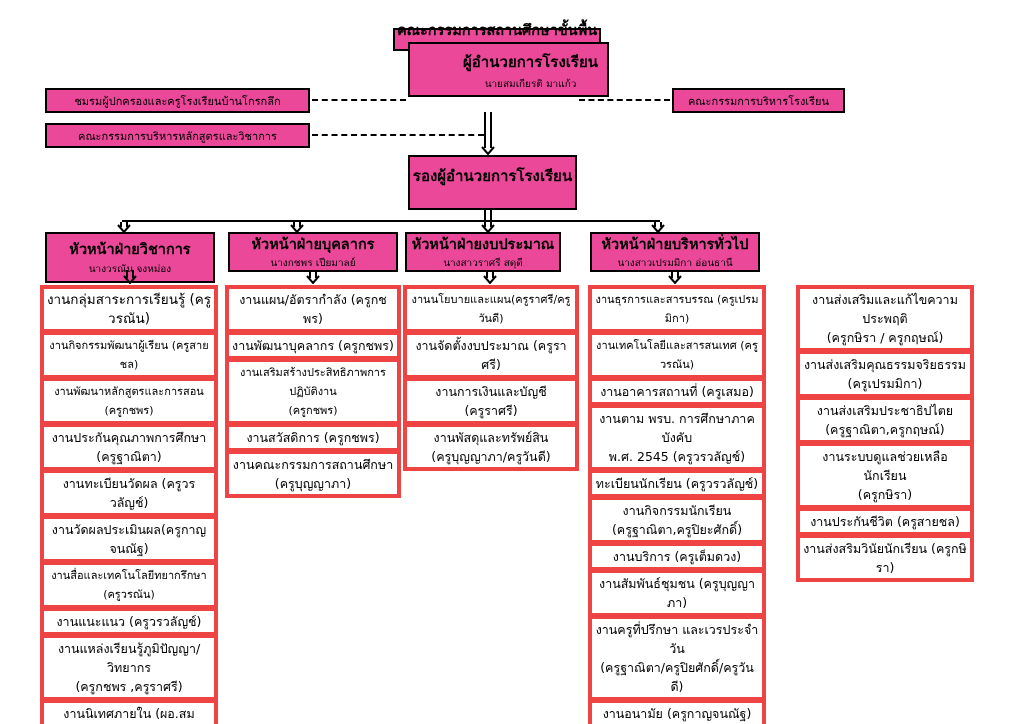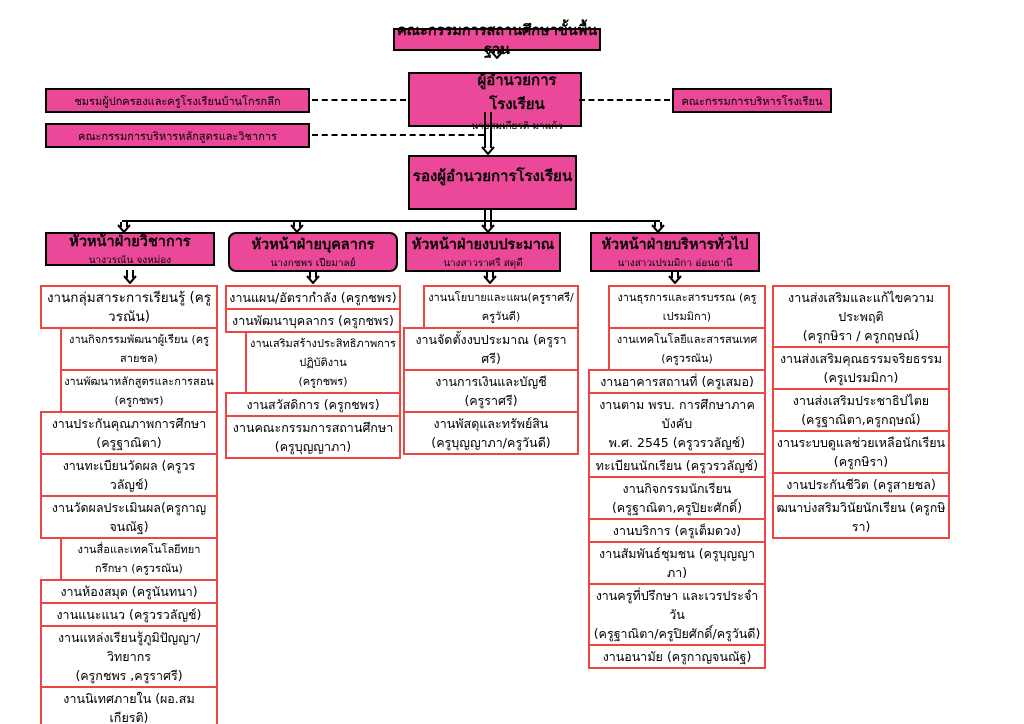--- a/index.html
+++ b/index.html
@@ -13,28 +13,28 @@
     border:2px solid #000; display:flex; flex-direction:column;
     align-items:center; justify-content:center; text-align:center;
   }
   .box .t { font-weight:bold; font-size:14.5px; line-height:1.3; }
   .box .n { font-size:10px; line-height:1.3; margin-top:3px; }
   .plain { font-size:11px; }
   .bigt  { font-size:15px; font-weight:bold; }
   .topalign { justify-content:flex-start; padding-top:7px; }
   .list { position:absolute; box-sizing:border-box; }
   .item {
-    box-sizing:border-box; border:2px solid #ef4444; margin-top:-2px;
+    box-sizing:border-box; border:4px solid #ef4444; margin-top:-2px;
     min-height:22px; padding:1px 2px; background:#fff;
     display:flex; align-items:center; justify-content:center;
     text-align:center; white-space:pre-line;
     font-size:12.5px; line-height:19px;
   }
   .item:first-child { margin-top:0; }
-  .sm { font-size:11px;margin-left:20px; }
+  .sm { font-size:11px; }
   .lg { font-size:13.5px; min-height:25px; }
   .dbl {
     position:absolute; box-sizing:border-box; width:8px;
     border-left:2px solid #000; border-right:2px solid #000;
   }
   .hline  { position:absolute; border-top:2px solid #000; }
   .dashed { position:absolute; border-top:2px dashed #000; }
   .vhead  { position:absolute; }
 </style>
 </head>
@@ -44,33 +44,33 @@
 
   <div class="box" style="left:393px; top:28px; width:208px; height:23px;">
     <div class="t">คณะกรรมการสถานศึกษาขั้นพื้นฐาน</div>
   </div>
 
   <div class="dbl" style="left:493px; top:49px; height:4px;"></div>
   <svg class="vhead" style="left:489px; top:50px;" width="16" height="9" viewBox="0 0 16 9">
     <path d="M2 1 L8 8 L14 1" fill="none" stroke="#000" stroke-width="2"></path>
   </svg>
 
-  <div class="box" style="left:408px; top:72px; width:174px; height:55px;padding-left:44px;">
+  <div class="box" style="left:408px; top:42px; width:201px; height:55px;padding-left:44px;">
     <div class="bigt">ผู้อำนวยการโรงเรียน</div>
     <div class="n">นายสมเกียรติ มาแก้ว</div>
   </div>
 
   <div class="box plain" style="left:45px; top:88px; width:265px; height:25px;">
     <div>ชมรมผู้ปกครองและครูโรงเรียนบ้านโกรกลึก</div>
   </div>
   <div class="box plain" style="left:45px; top:123px; width:265px; height:25px;">
     <div>คณะกรรมการบริหารหลักสูตรและวิชาการ</div>
   </div>
 
-  <div class="box plain" style="left:672px; top:88px; width:160px; height:25px;">
+  <div class="box plain" style="left:672px; top:88px; width:173px; height:25px;">
     <div>คณะกรรมการบริหารโรงเรียน</div>
   </div>
 
   <div class="dashed" style="left:312px; top:99px; width:94px;"></div>
   <div class="dashed" style="left:579px; top:99px; width:91px;"></div>
   <div class="dashed" style="left:312px; top:134px; width:172px;"></div>
 
   <div class="dbl" style="left:484px; top:112px; height:36px;"></div>
   <svg class="vhead" style="left:480px; top:146px;" width="16" height="9" viewBox="0 0 16 9">
     <path d="M2 1 L8 8 L14 1" fill="none" stroke="#000" stroke-width="2"></path>
@@ -93,25 +93,25 @@
     </svg>
   <div class="dbl" style="left:484px; top:222px; height:5px;"></div>
   <svg class="vhead" style="left:480px; top:224px;" width="16" height="9" viewBox="0 0 16 9">
       <path d="M2 1 L8 8 L14 1" fill="none" stroke="#000" stroke-width="2"></path>
     </svg>
   <div class="dbl" style="left:654px; top:222px; height:5px;"></div>
   <svg class="vhead" style="left:650px; top:224px;" width="16" height="9" viewBox="0 0 16 9">
       <path d="M2 1 L8 8 L14 1" fill="none" stroke="#000" stroke-width="2"></path>
     </svg>
 
-  <div class="box" style="left:45px; top:232px; width:170px; height:34px;">
+  <div class="box" style="left:45px; top:232px; width:170px; height:51px;">
     <div class="t">หัวหน้าฝ่ายวิชาการ</div>
     <div class="n">นางวรณัน จงหม่อง</div>
   </div>
-  <div class="box" style="left:228px; top:232px; width:170px; height:40px;border-radius:8px;">
+  <div class="box" style="left:228px; top:232px; width:170px; height:40px;">
     <div class="t">หัวหน้าฝ่ายบุคลากร</div>
     <div class="n">นางกชพร  เปียมาลย์</div>
   </div>
   <div class="box" style="left:405px; top:232px; width:156px; height:40px;">
     <div class="t">หัวหน้าฝ่ายงบประมาณ</div>
     <div class="n">นางสาวราศรี สดุดี</div>
   </div>
   <div class="box" style="left:590px; top:232px; width:170px; height:40px;">
     <div class="t">หัวหน้าฝ่ายบริหารทั่วไป</div>
     <div class="n">นางสาวเปรมมิกา อ่อนธานี</div>
@@ -136,21 +136,20 @@
 
   <div class="list" style="left:40px; top:285px; width:178px;">
     <div class="item lg">งานกลุ่มสาระการเรียนรู้  (ครูวรณัน)</div>
     <div class="item sm">งานกิจกรรมพัฒนาผู้เรียน (ครูสายชล)</div>
     <div class="item sm">งานพัฒนาหลักสูตรและการสอน  (ครูกชพร)</div>
     <div class="item">งานประกันคุณภาพการศึกษา
 (ครูฐาณิตา)</div>
     <div class="item">งานทะเบียนวัดผล (ครูวรวลัญช์)</div>
     <div class="item">งานวัดผลประเมินผล(ครูกาญจนณัฐ)</div>
     <div class="item sm">งานสื่อและเทคโนโลยีทยากรึกษา (ครูวรณัน)</div>
-    <div class="item">งานห้องสมุด (ครูนันทนา)</div>
     <div class="item">งานแนะแนว  (ครูวรวลัญช์)</div>
     <div class="item">งานแหล่งเรียนรู้ภูมิปัญญา/วิทยากร
 (ครูกชพร ,ครูราศรี)</div>
     <div class="item">งานนิเทศภายใน (ผอ.สมเกียรติ)</div>
 
   </div>
 
   <div class="list" style="left:225px; top:285px; width:176px;">
     <div class="item">งานแผน/อัตรากำลัง   (ครูกชพร)</div>
     <div class="item">งานพัฒนาบุคลากร (ครูกชพร)</div>
@@ -179,26 +178,26 @@
     <div class="item">ทะเบียนนักเรียน (ครูวรวลัญช์)</div>
     <div class="item">งานกิจกรรมนักเรียน
 (ครูฐาณิตา,ครูปิยะศักดิ์)</div>
     <div class="item">งานบริการ (ครูเต็มดวง)</div>
     <div class="item">งานสัมพันธ์ชุมชน (ครูบุญญาภา)</div>
     <div class="item">งานครูที่ปรึกษา และเวรประจำวัน
 (ครูฐาณิตา/ครูปิยศักดิ์/ครูวันดี)</div>
     <div class="item">งานอนามัย (ครูกาญจนณัฐ)</div>
   </div>
 
-  <div class="list" style="left:772px; top:285px; width:178px;">
+  <div class="list" style="left:796px; top:285px; width:178px;">
     <div class="item">งานส่งเสริมและแก้ไขความประพฤติ
 (ครูกษิรา / ครูกฤษณ์)</div>
     <div class="item">งานส่งเสริมคุณธรรมจริยธรรม
 (ครูเปรมมิกา)</div>
     <div class="item">งานส่งเสริมประชาธิปไตย
 (ครูฐาณิตา,ครูกฤษณ์)</div>
     <div class="item">งานระบบดูแลช่วยเหลือนักเรียน
 (ครูกษิรา)</div>
     <div class="item">งานประกันชีวิต (ครูสายชล)</div>
-    <div class="item">ฒนาบ่งสริมวินัยนักเรียน (ครูกษิรา)</div>
+    <div class="item">งานส่งสริมวินัยนักเรียน (ครูกษิรา)</div>
   </div>
 
 </div>
 
 </body></html>

